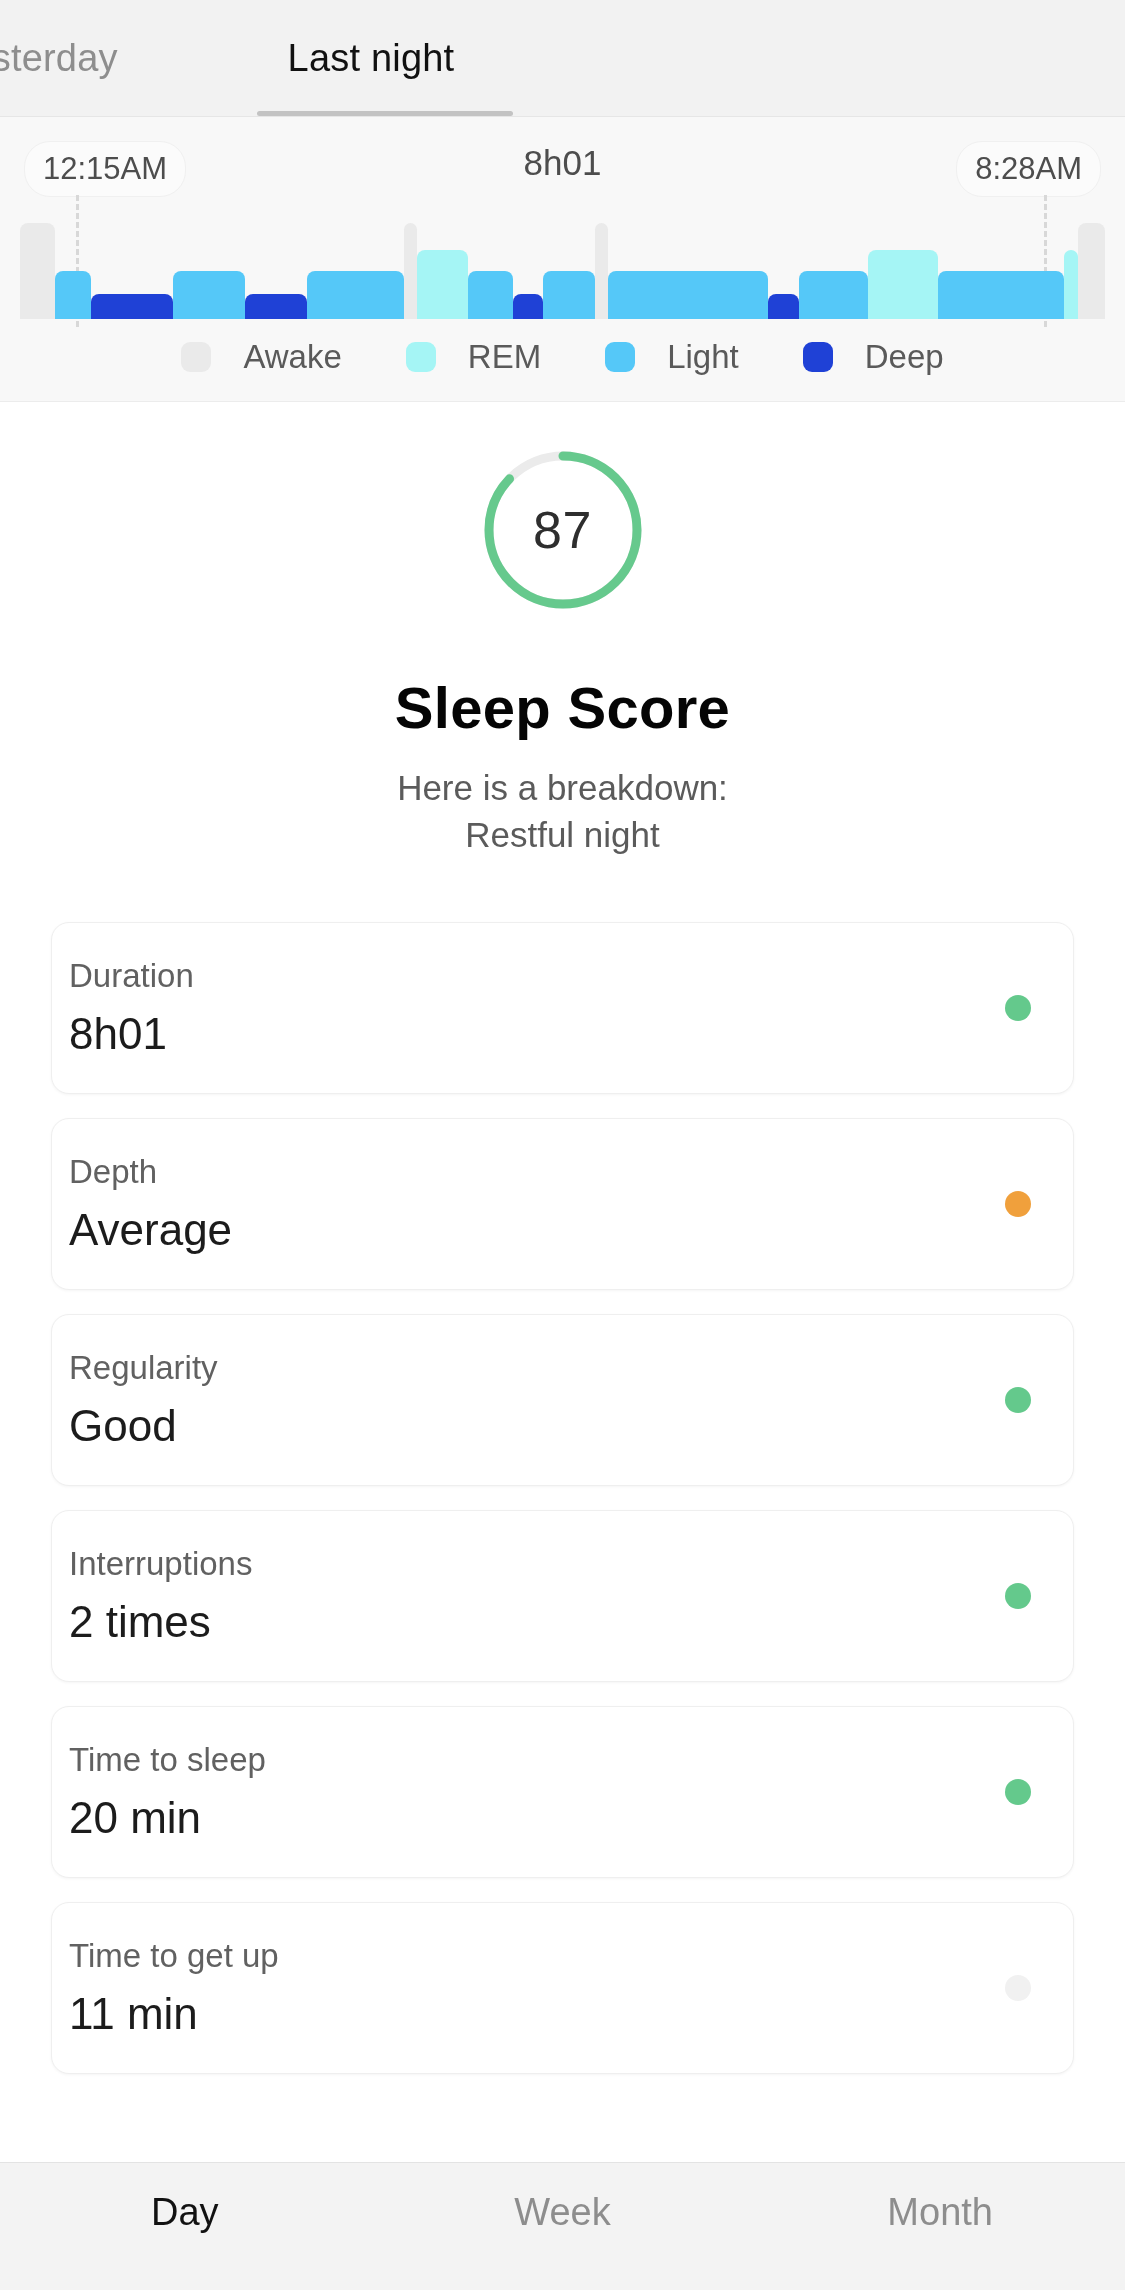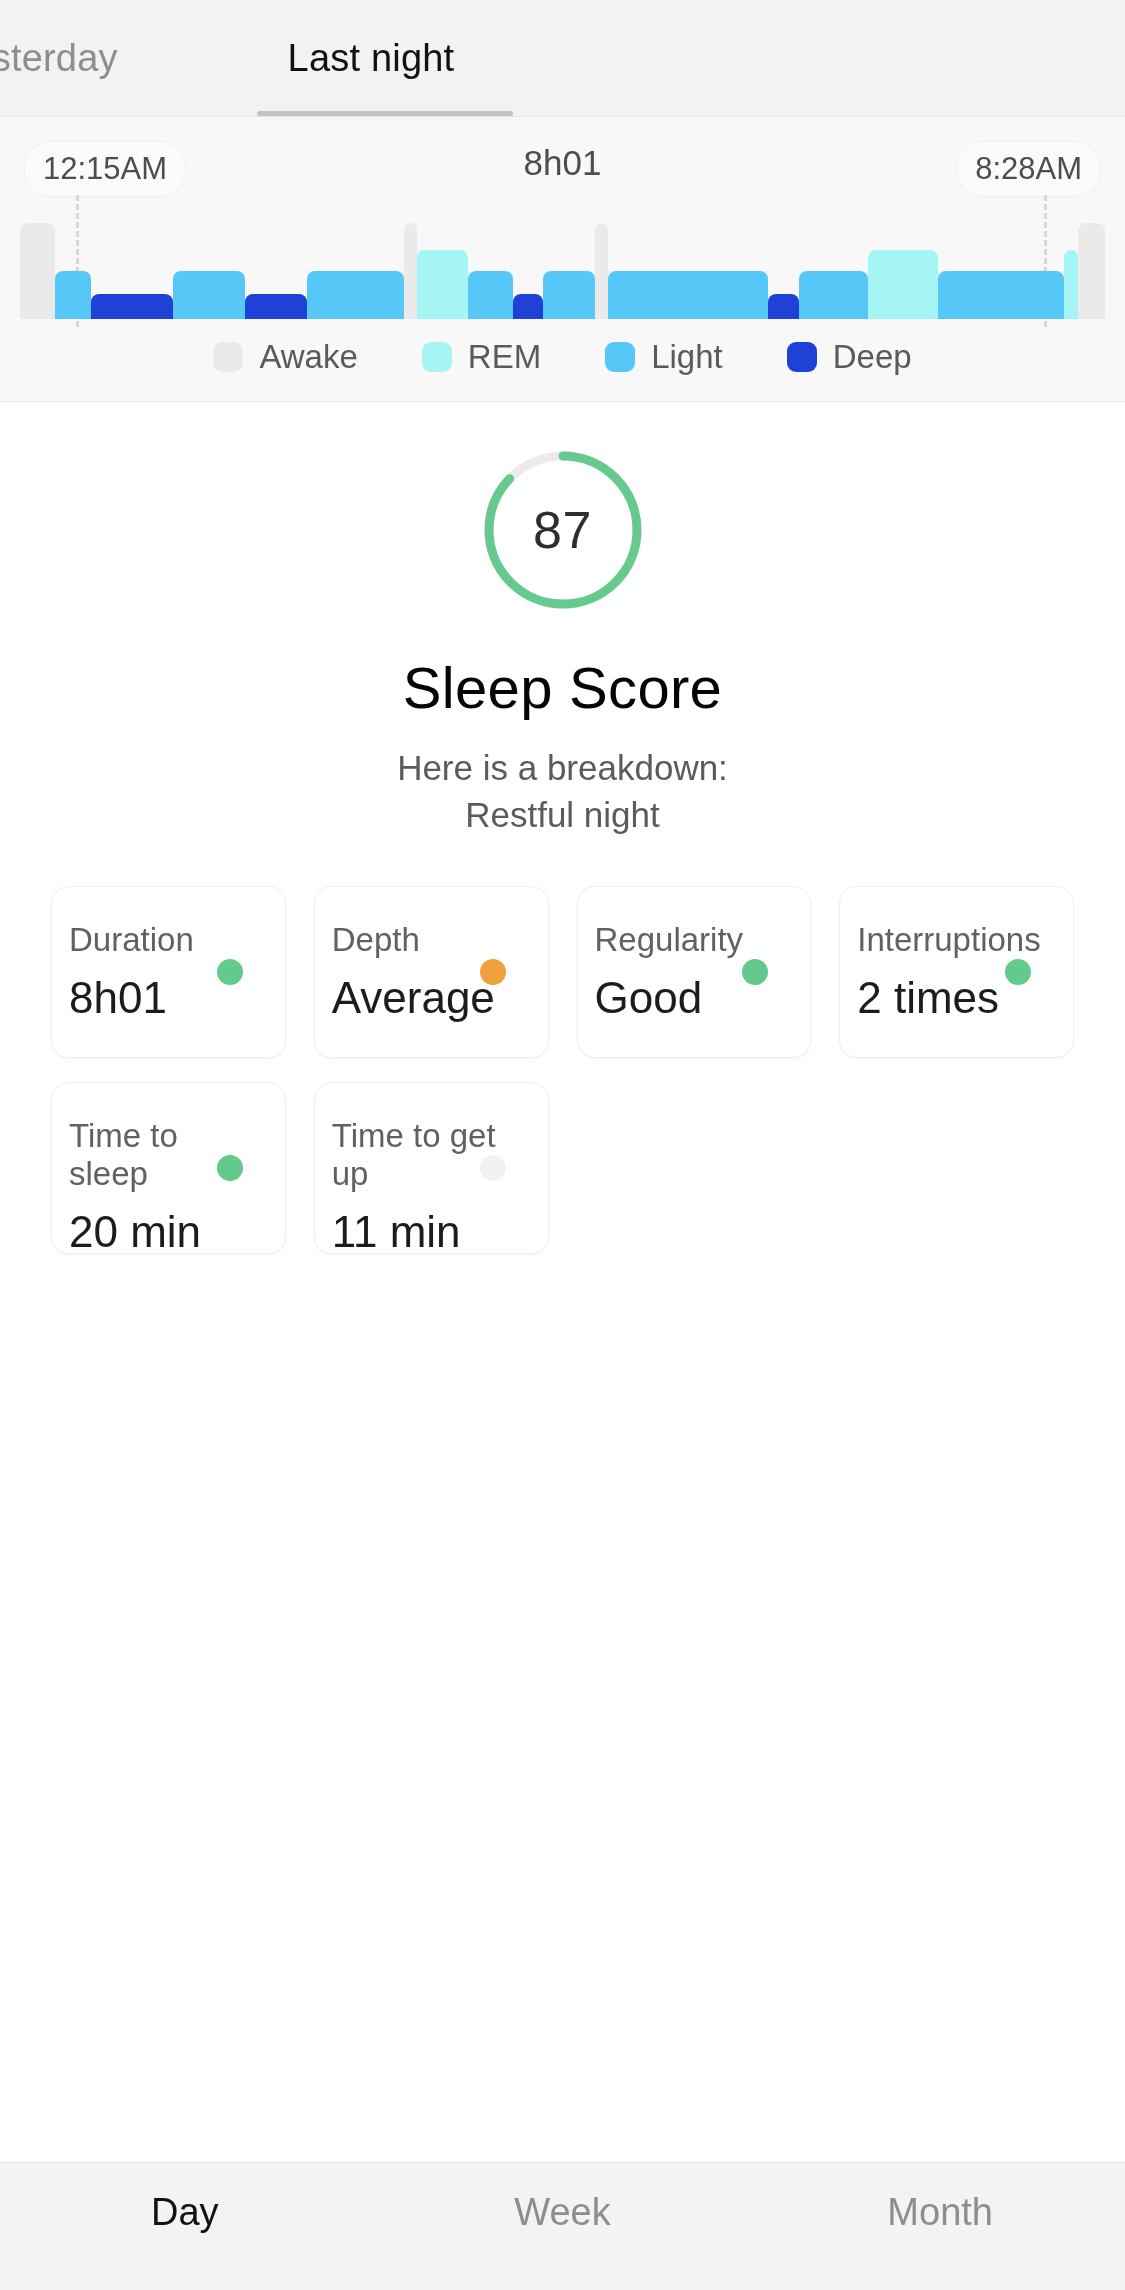--- a/index.html
+++ b/index.html
@@ -55,47 +55,47 @@
     position: absolute; left: 20px; right: 20px; top: 106px; height: 96px;
     display: flex; align-items: flex-end;
   }
   .seg { height: 100%; display: flex; align-items: flex-end; }
   .segbar { width: 100%; border-radius: 8px 8px 0 0; }
 
   .legend {
     position: absolute; left: 0; right: 0; top: 212px; height: 56px;
     display: flex; align-items: center; justify-content: center; gap: 0;
   }
-  .legend-item { display: flex; align-items: center; gap: 16px; margin: 0 32px; }
+  .legend-item { display: flex; align-items: center; gap: 32px; margin: 0 32px; }
   .swatch { width: 30px; height: 30px; border-radius: 9px; display: block; }
   .legend-label { font-size: 33px; color: #5a5a5a; }
 
   
   .body { flex: 1 1 auto; background: #ffffff; position: relative; }
 
   .ring-wrap {
     margin: 44px auto 0; width: 168px; height: 168px; position: relative;
   }
   .ring-svg { display: block; width: 168px; height: 168px; }
   .ring-value {
     position: absolute; inset: 0; display: flex; align-items: center; justify-content: center;
     font-size: 52px; color: #2e2e2e; letter-spacing: .5px;
   }
 
   .score-title {
-    margin-top: 40px; text-align: center;
-    font-size: 58px; font-weight: normal; color: #050505; letter-spacing: .3px;
+    margin-top: 60px; text-align: center;
+    font-size: 58px; font-weight: bold; color: #050505; letter-spacing: .3px;
   }
   .score-sub {
     margin-top: 24px; text-align: center; font-size: 35px; color: #5b5b5b; line-height: 1.33;
   }
 
   .cards {
-    margin: 48px auto 0; width: 1023px;
-    display: grid; grid-template-columns: 1fr 1fr 1fr 1fr; gap: 24px 28px;
+    margin: 64px auto 0; width: 1023px;
+    display: grid; grid-template-columns: 1fr; gap: 24px 28px;
   }
   .card {
     height: 172px; background: #ffffff; border: 1px solid #efefef;
     border-radius: 18px; box-shadow: 0 1px 3px rgba(0,0,0,.045);
     position: relative; padding: 34px 28px 0 17px;
   }
   .card-label { font-size: 33px; color: #616161; }
   .card-value { margin-top: 14px; font-size: 44px; color: #1c1c1c; }
   .dot {
     position: absolute; right: 42px; top: 50%; transform: translateY(-50%);

